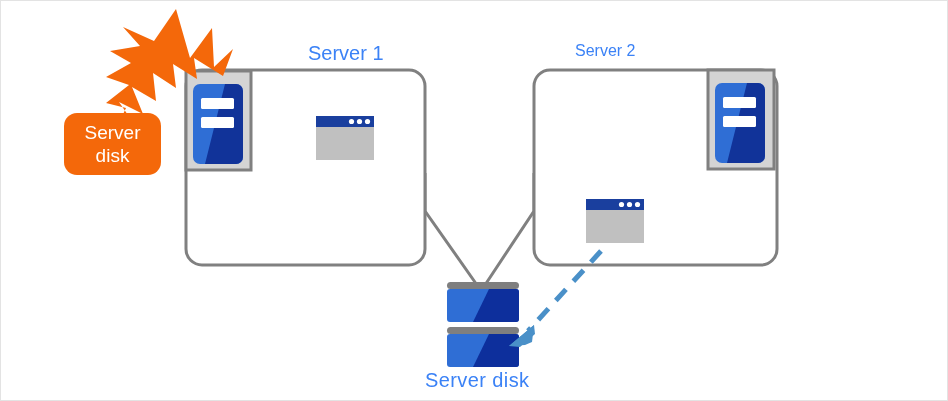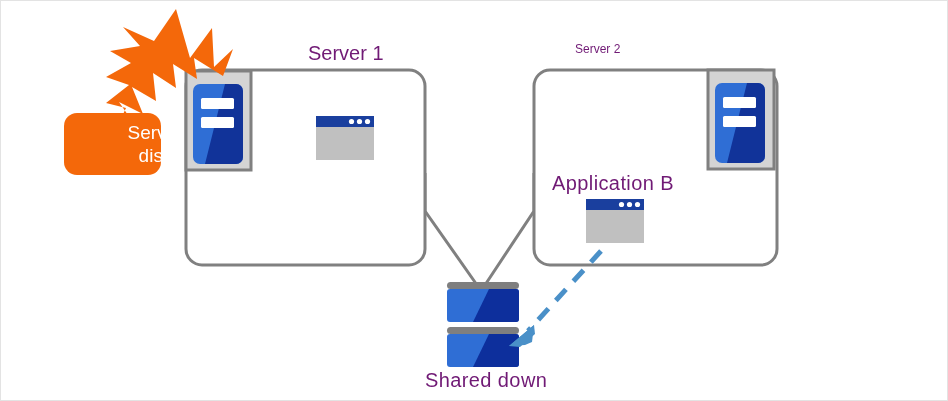--- a/index.html
+++ b/index.html
@@ -21,34 +21,34 @@
   }
   #diagram-svg {
     position: absolute;
     left: 0;
     top: 0;
     width: 948px;
     height: 401px;
   }
   .diagram-label {
     position: absolute;
-    color: #701a75;
+    color: #3b82f6;
     font-family: "Liberation Sans", sans-serif;
     white-space: nowrap;
     line-height: 1;
   }
   #label-server1 {
     left: 307px;
     top: 42px;
     font-size: 20px;
   }
   #label-server2 {
     left: 574px;
     top: 42px;
-    font-size: 12px;
+    font-size: 16px;
   }
   #label-app-a {
     left: 283px;
     top: 89px;
     font-size: 20px;
     letter-spacing: 0.4px;
   }
   #label-app-b {
     left: 551px;
     top: 172px;
@@ -69,21 +69,20 @@
     height: 62px;
     display: flex;
     flex-direction: column;
     align-items: center;
     justify-content: center;
     color: #ffffff;
     font-size: 19px;
     line-height: 1.22;
     text-align: center;
     pointer-events: none;
-    padding-left: 43px;
   }
 </style>
 </head>
 <body>
 
 <div id="canvas">
 
   <svg id="diagram-svg" viewBox="0 0 948 401" xmlns="http://www.w3.org/2000/svg">
 
     <defs>
@@ -208,22 +207,21 @@
       <rect x="63" y="112" width="97" height="62" rx="13" ry="13" fill="#f4680a"></rect>
     </g>
 
   </svg>
 
   <div class="diagram-label" id="label-server1">Server 1</div>
 
   <div class="diagram-label" id="label-server2">Server 2</div>
 
 
-  <div class="diagram-label" id="label-app-b">Application B</div>
-
-  <div class="diagram-label" id="label-shared-disk">Shared down</div>
+
+  <div class="diagram-label" id="label-shared-disk">Server disk</div>
 
   <div id="label-server-down">
     <span>Server</span>
     <span>disk</span>
   </div>
 
 </div>
 
 </body></html>

